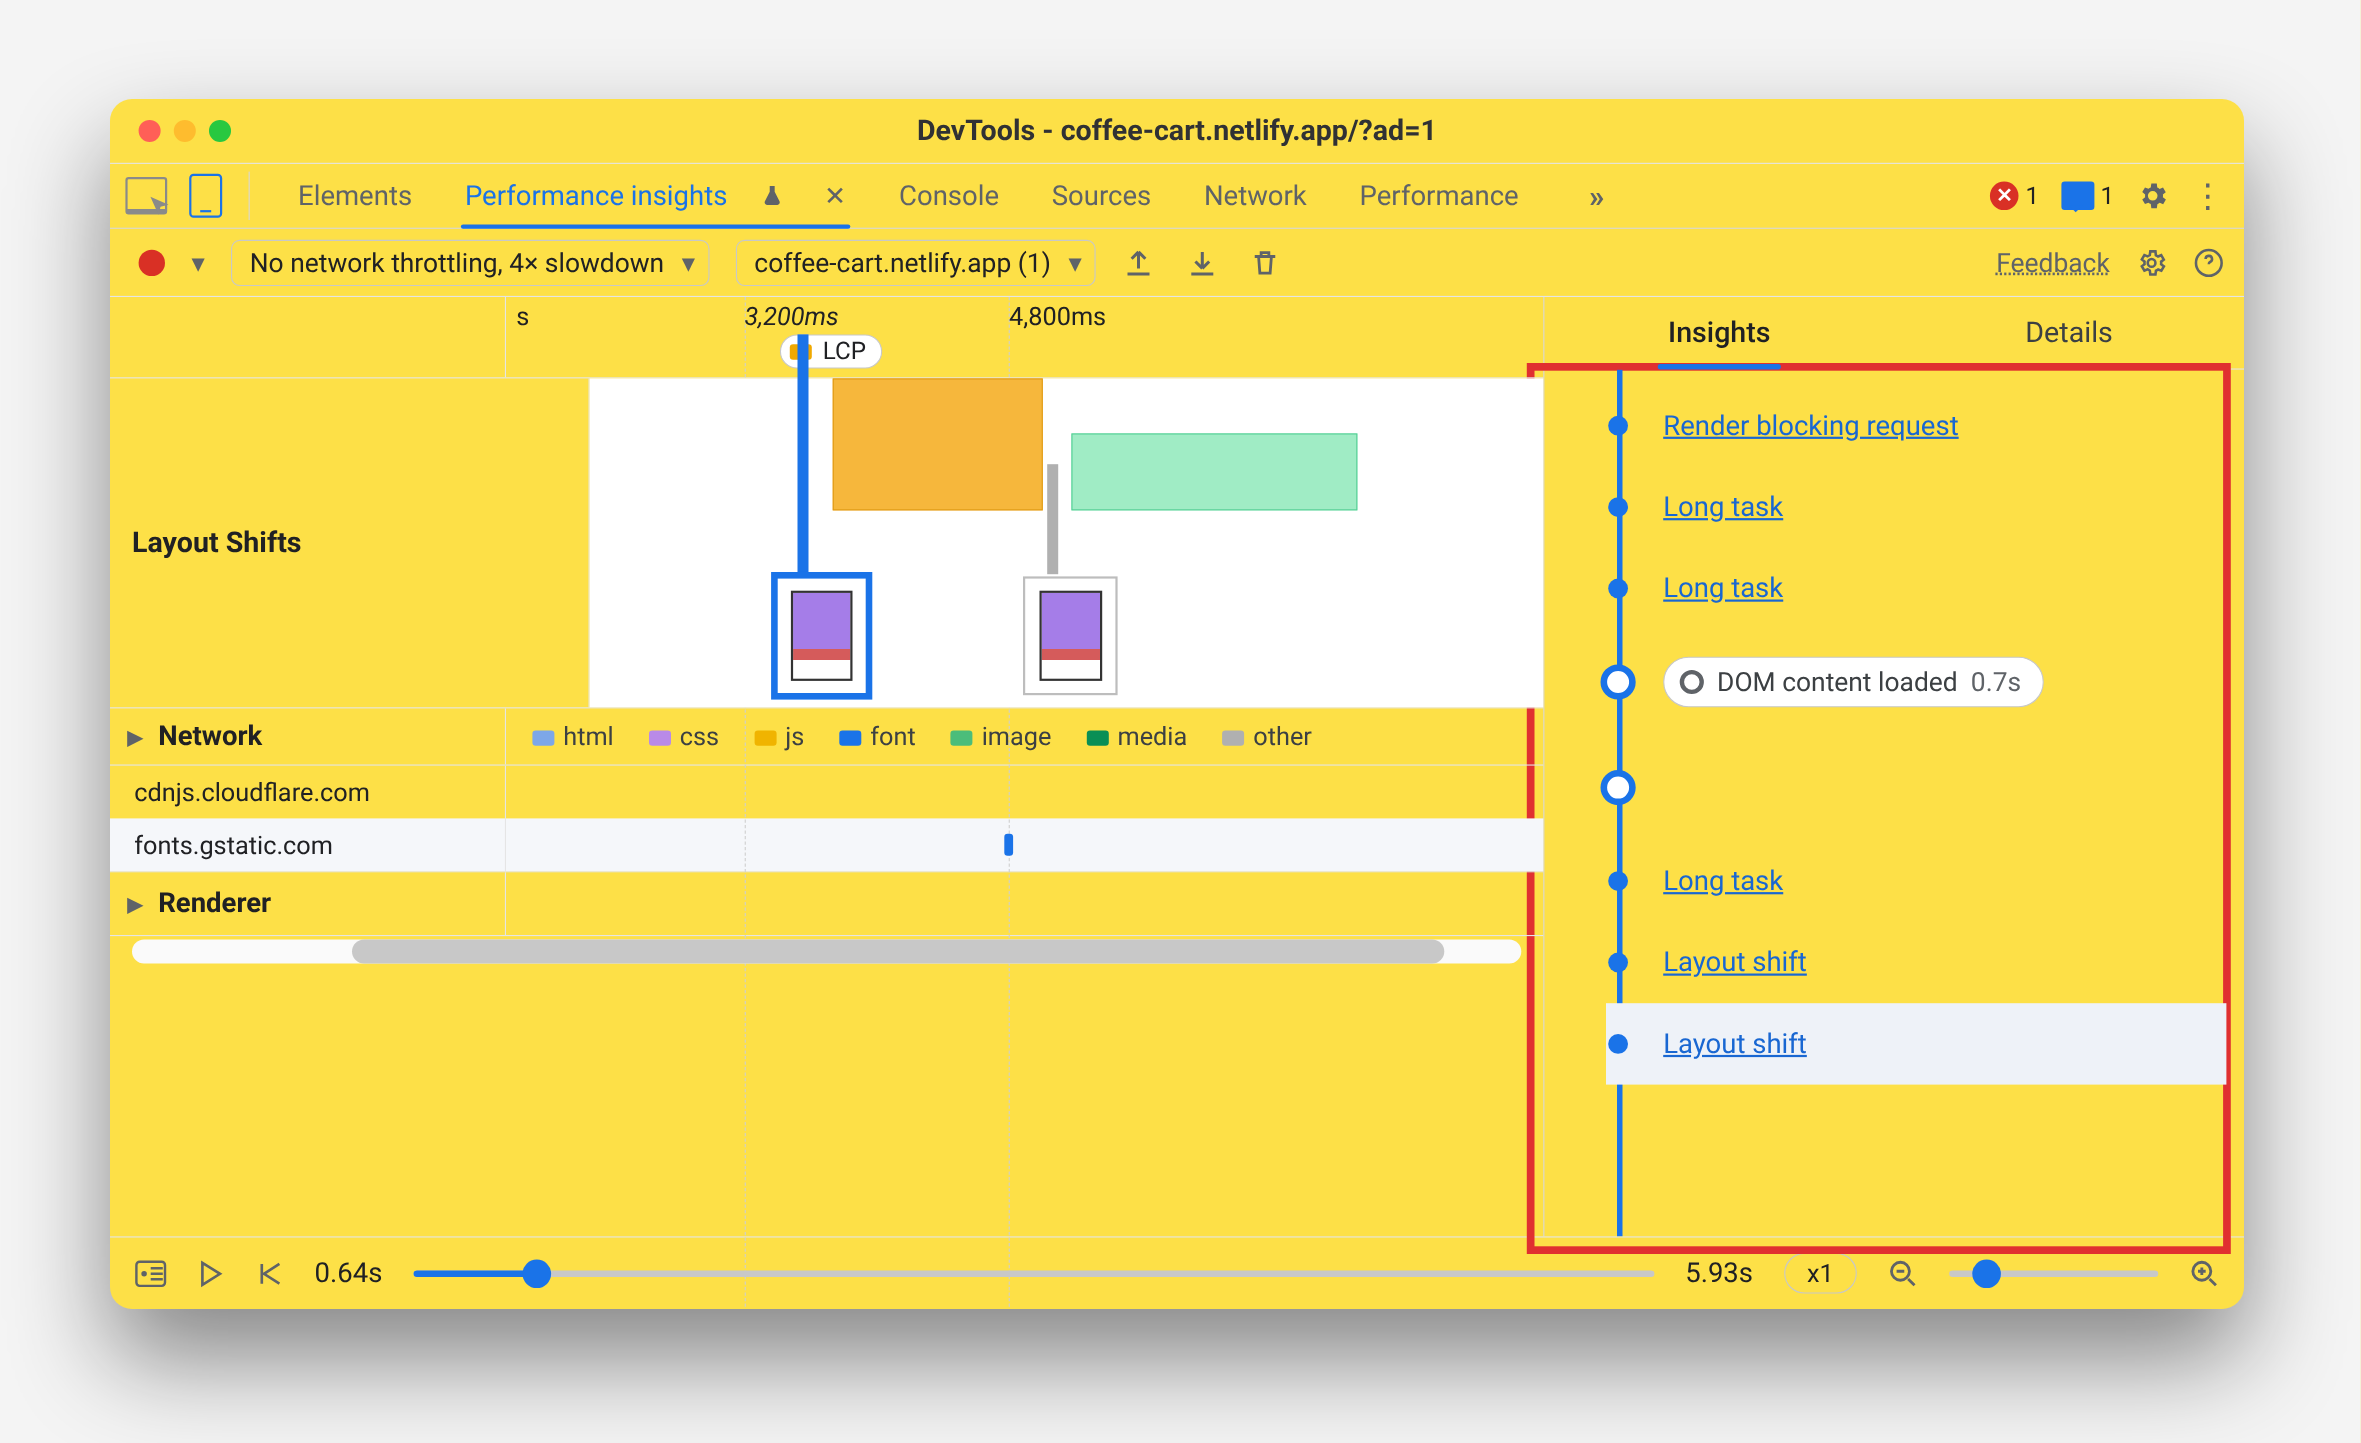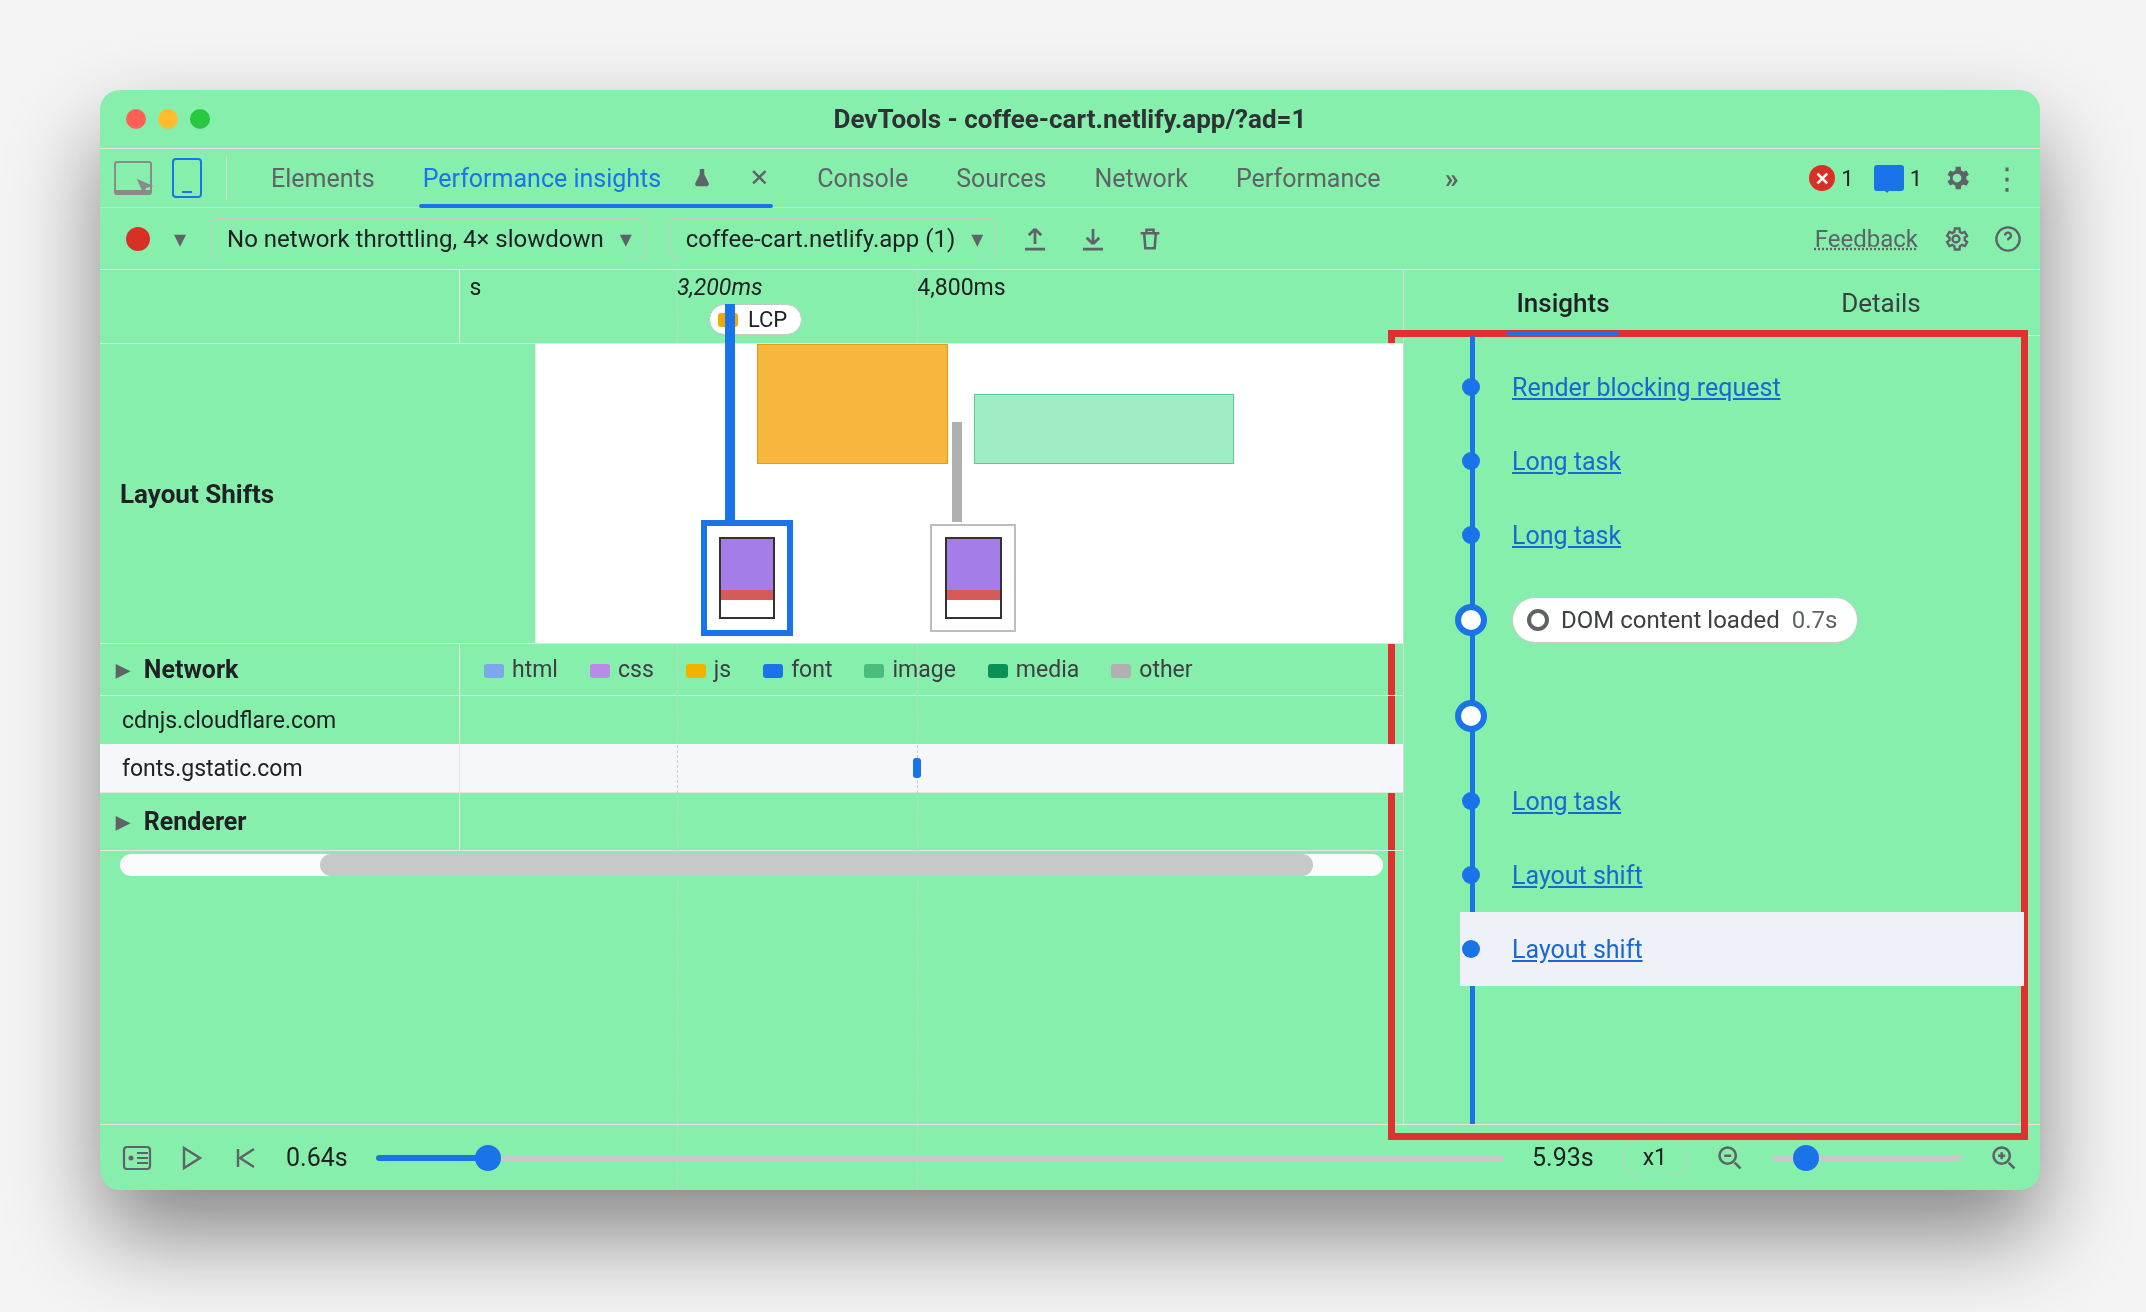--- a/index.html
+++ b/index.html
@@ -3,21 +3,21 @@
 <meta charset="utf-8">
 <style>
   * { box-sizing: border-box; }
   html, body { margin:0; padding:0; background:#f4f4f4; }
   body {
     font-family: -apple-system, BlinkMacSystemFont, "Segoe UI", Roboto, Arial, sans-serif;
     -webkit-font-smoothing: antialiased;
   }
   .stage { width:2146px; height:1312px; padding:90px 100px; }
   .win {
-    width:1940px; height:1100px; background:#86efac; border-radius:20px;
+    width:1940px; height:1100px; background:#fde047; border-radius:20px;
     box-shadow: 0 45px 90px rgba(0,0,0,.45);
     position:relative; overflow:hidden; display:flex; flex-direction:column;
     font-size:24px; color:#202124;
   }
 
   
   .titlebar { height:58px; display:flex; align-items:center; position:relative; }
   .traffic { display:flex; gap:12px; margin-left:26px; }
   .tdot { width:20px; height:20px; border-radius:50%; }
   .tdot.red{background:#ff5f57;} .tdot.yellow{background:#febc2e;} .tdot.green{background:#28c840;}

